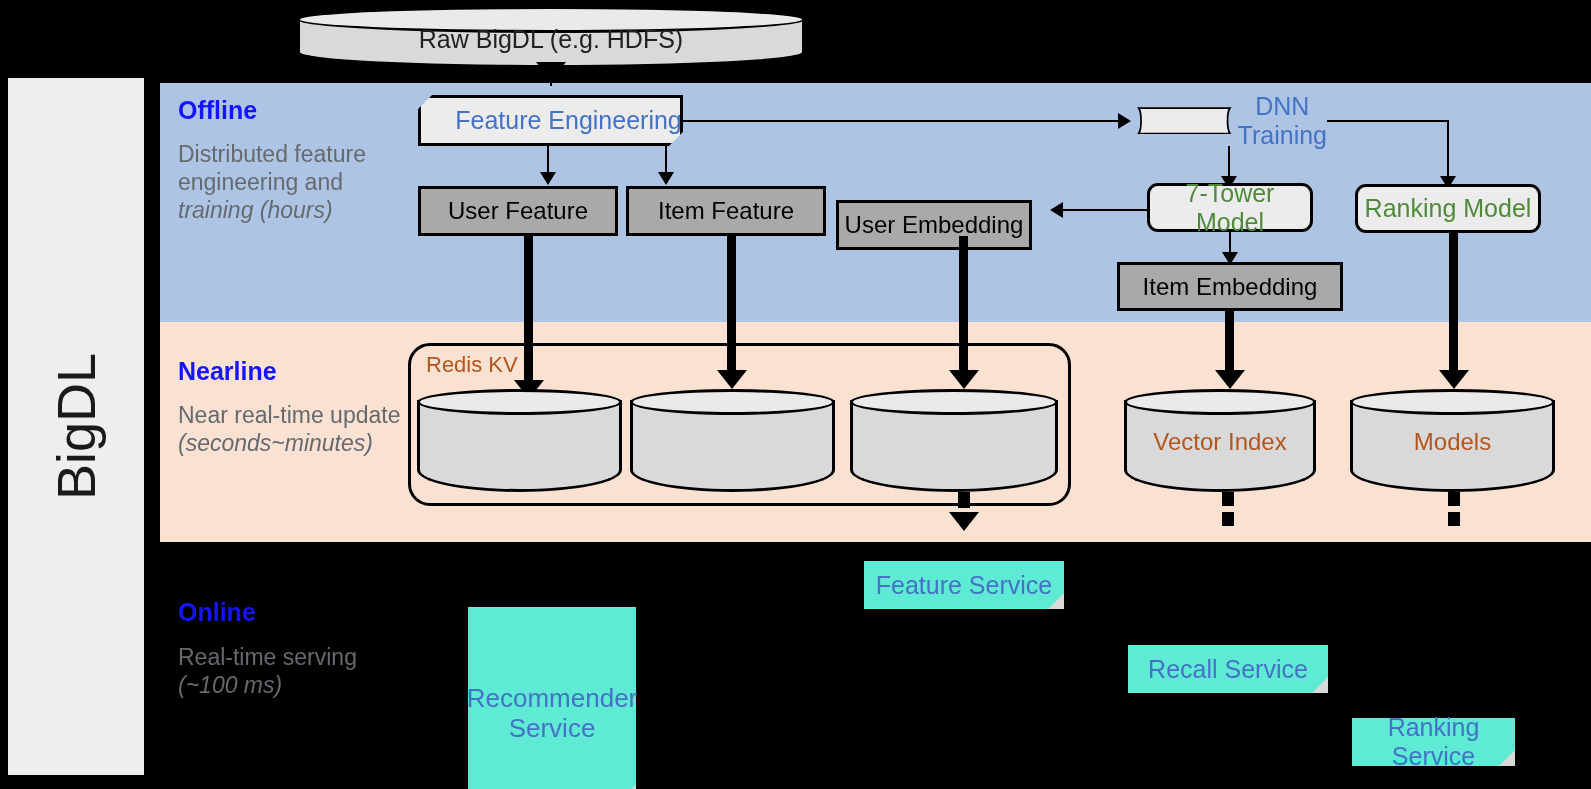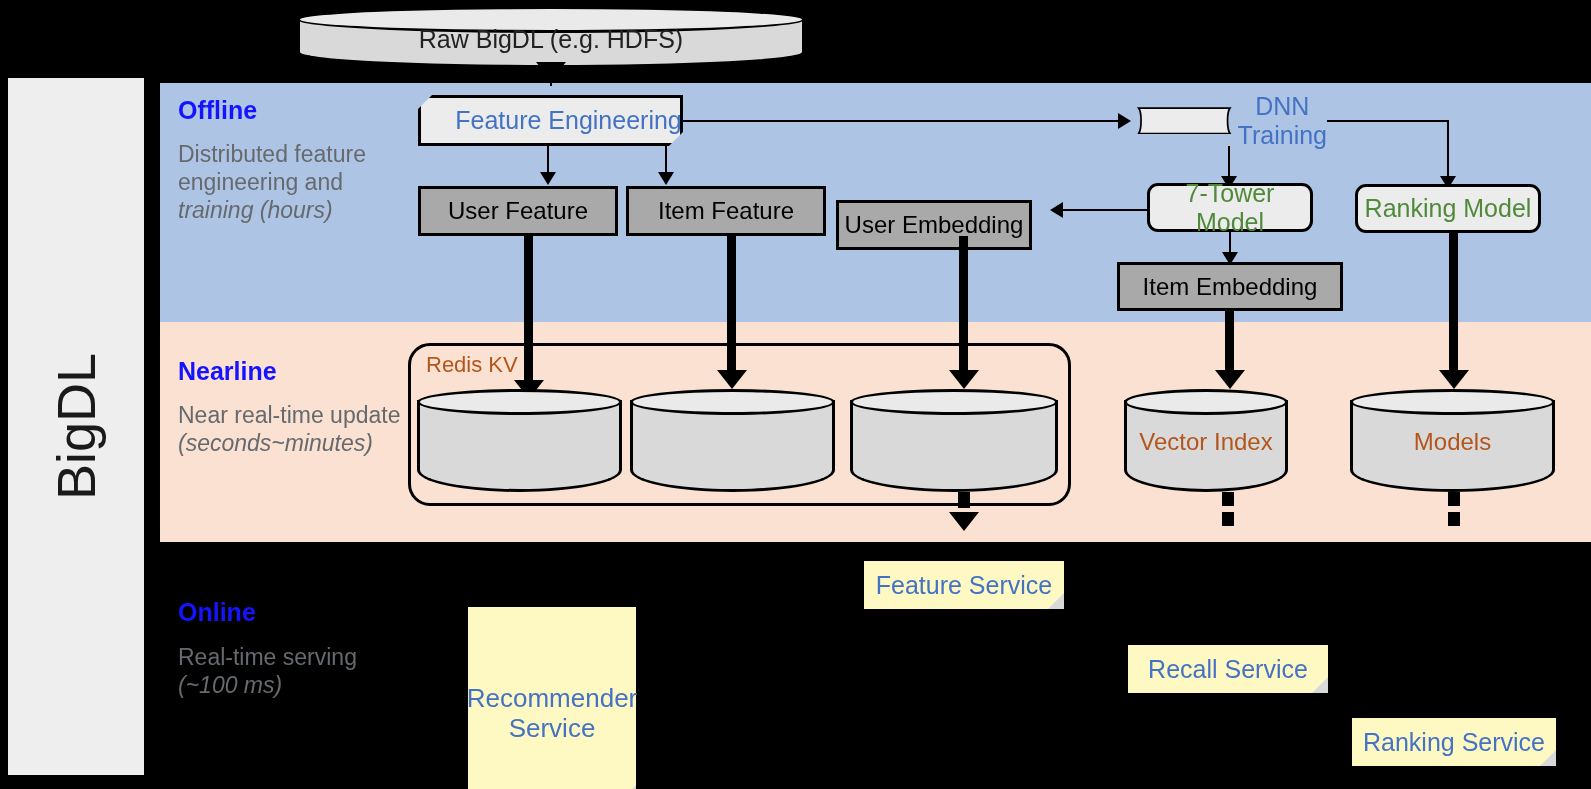--- a/index.html
+++ b/index.html
@@ -91,32 +91,32 @@
   .ahead-d.big{border-left-width:15px;border-right-width:15px;border-top-width:19px;}
   .ahead-l{position:absolute;width:0;height:0;
      border-top:8px solid transparent;border-bottom:8px solid transparent;
      border-right:13px solid #000;}
   .ahead-r{position:absolute;width:0;height:0;
      border-top:8px solid transparent;border-bottom:8px solid transparent;
      border-left:13px solid #000;}
   .stub{position:absolute;width:12px;height:18px;background:#000;}
 
   
-  .doc{position:absolute;background:#fef9c3;color:#4472c4;
+  .doc{position:absolute;background:#5eead4;color:#4472c4;
      display:flex;align-items:center;justify-content:center;text-align:center;
      font-size:25px;line-height:1.16;box-sizing:border-box;}
   .doc .fold{position:absolute;right:0;bottom:0;width:16px;height:16px;
      background:#d9d9d9;
      -webkit-clip-path:polygon(100% 0,100% 100%,0 100%);
      clip-path:polygon(100% 0,100% 100%,0 100%);}
   #recommender-service{left:468px;top:570px;width:168px;height:212px;font-size:26px;margin-top:37px;}
   #recommender-service .fold{width:34px;height:34px;}
   #feature-service{left:864px;top:561px;width:200px;height:48px;}
   #recall-service{left:1128px;top:645px;width:200px;height:48px;}
-  #ranking-service{left:1352px;top:718px;width:204px;height:48px;}
+  #ranking-service{left:1352px;top:718px;width:163px;height:48px;}
 </style>
 </head>
 <body>
 
 <div id="stage">
 
   <div id="bigdl-rail">
     <div id="bigdl-label">
       <span>BigDL</span>
     </div>
@@ -220,21 +220,21 @@
   </div>
   <div class="cyl" style="left:630px;top:389px;width:205px;height:103px;">
     <div class="body"></div>
     <div class="top"></div>
   </div>
   <div class="cyl" style="left:850px;top:389px;width:208px;height:103px;">
     <div class="body"></div>
     <div class="top"></div>
   </div>
 
-  <div class="cyl" style="left:1124px;top:389px;width:164px;height:103px;">
+  <div class="cyl" style="left:1124px;top:389px;width:164px;height:103px;padding-left:28px;">
     <div class="body"></div>
     <div class="top"></div>
     <div class="lbl">Vector Index</div>
   </div>
   <div class="cyl" style="left:1350px;top:389px;width:205px;height:103px;">
     <div class="body"></div>
     <div class="top"></div>
     <div class="lbl">Models</div>
   </div>
 

